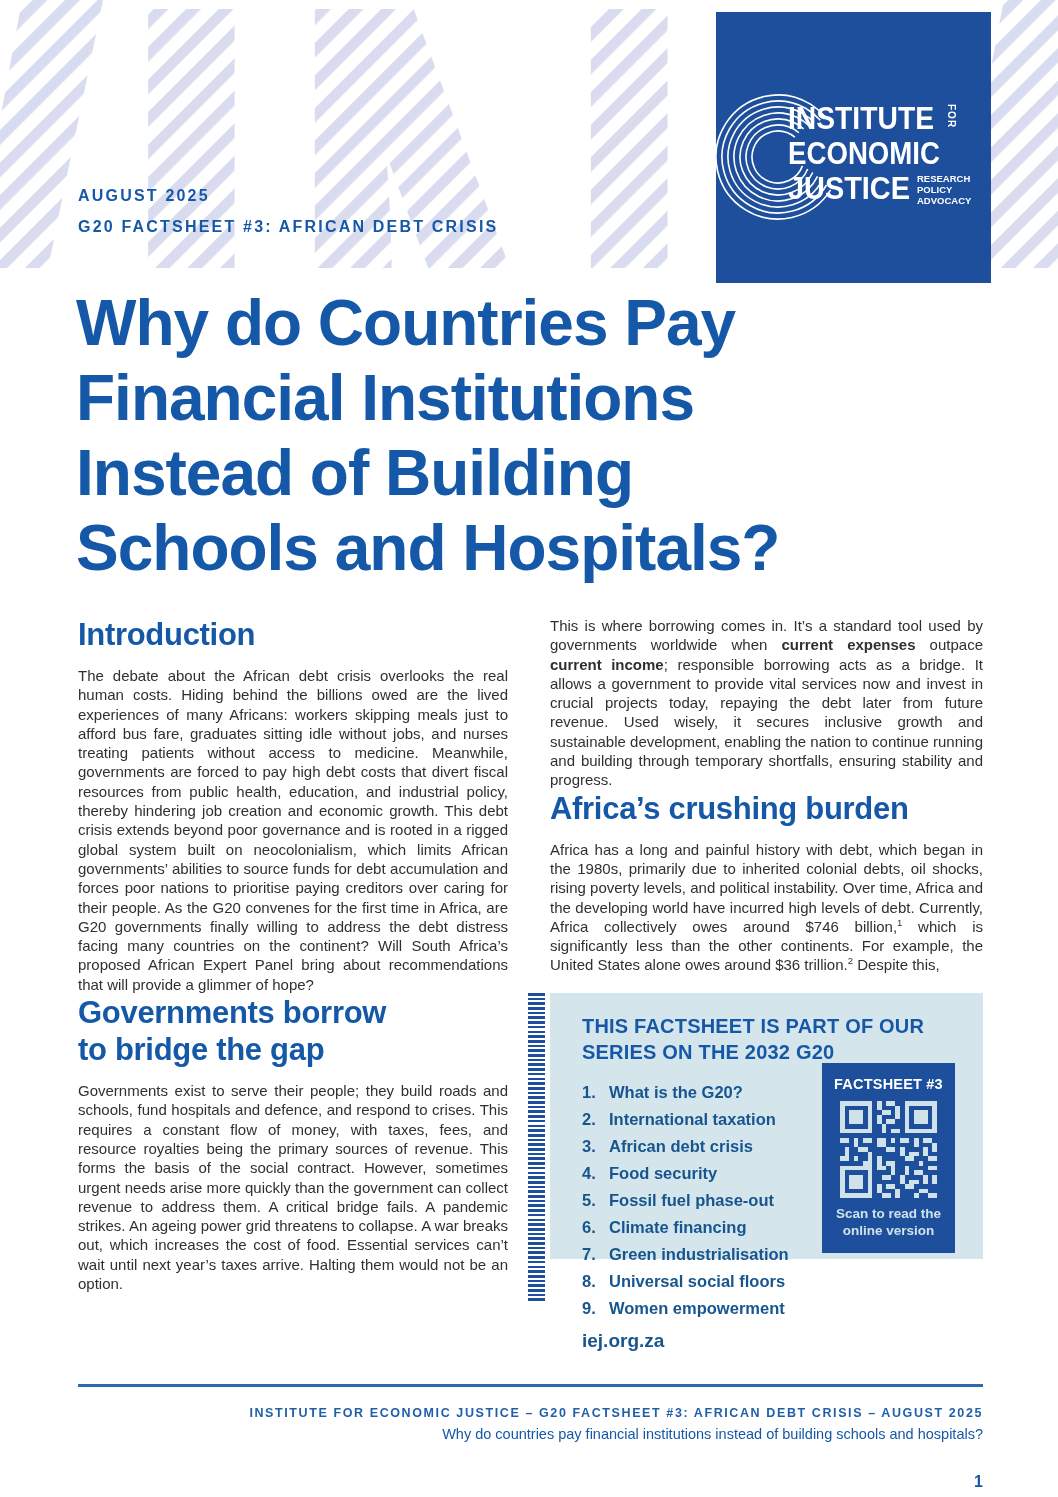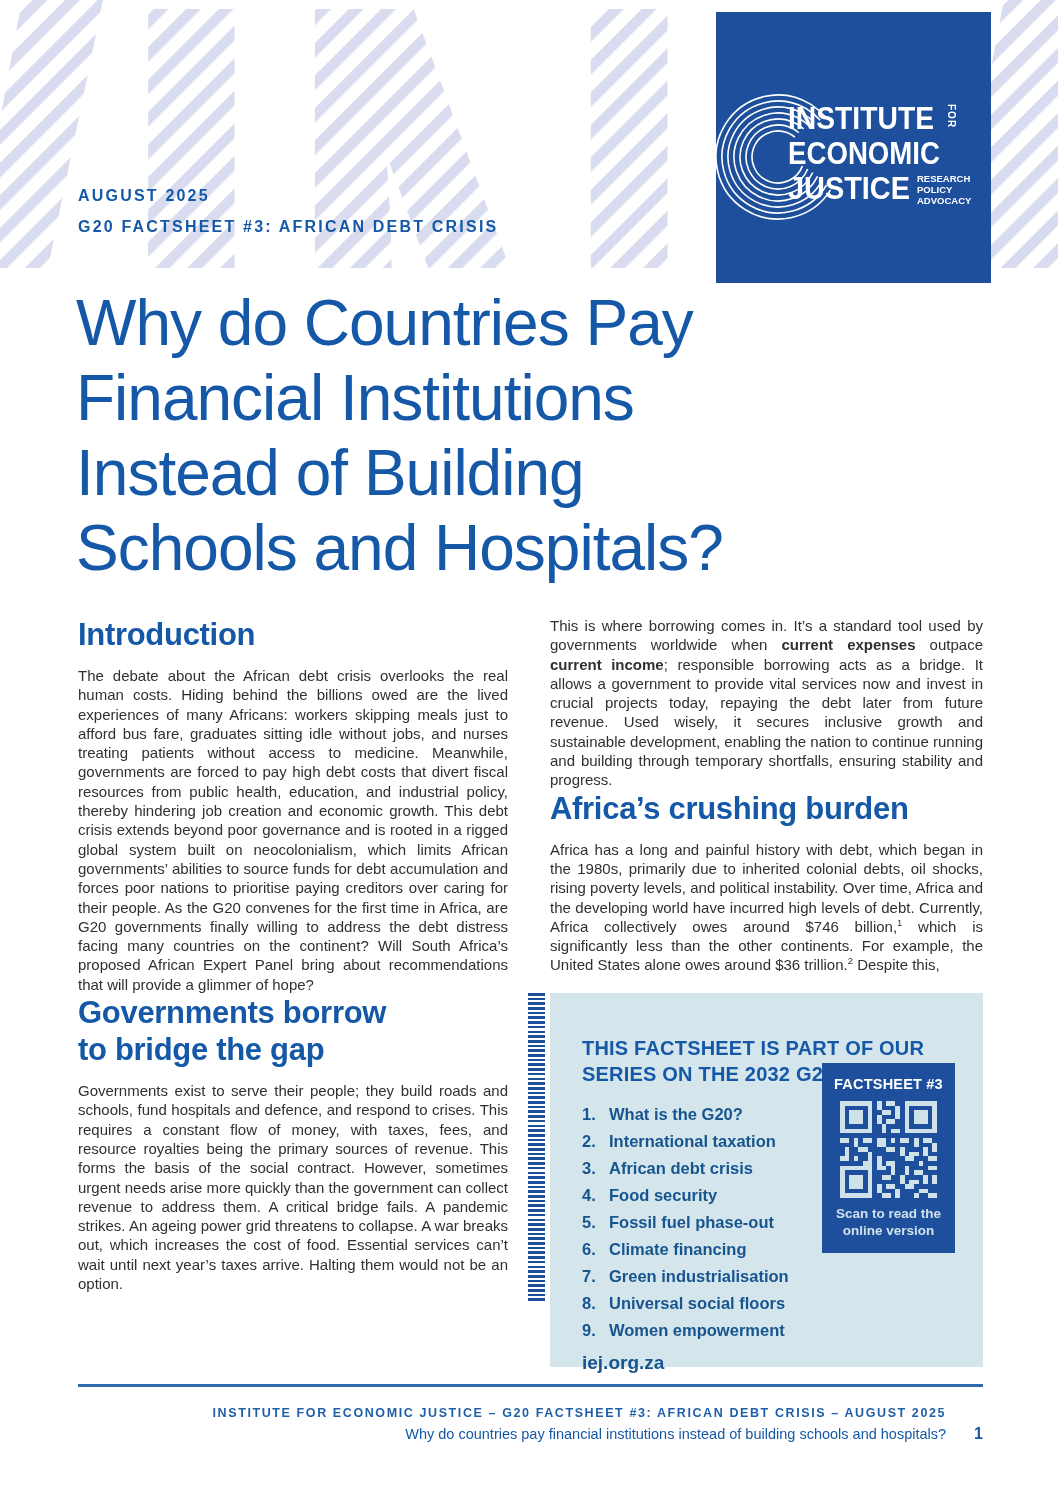--- a/index.html
+++ b/index.html
@@ -16,21 +16,21 @@
     background:#1d4f9c;
   }
   .kicker {
     position:absolute; left:78px; top:180px;
     color:#1558a7; font-weight:700; font-size:16px;
     letter-spacing:2.2px; line-height:31px; white-space:nowrap;
   }
   
   .title {
     position:absolute; left:76px; top:286px; width:900px;
-    color:#1558a7; font-weight:400; font-size:64px;
+    color:#1558a7; font-weight:700; font-size:64px;
     line-height:75px; letter-spacing:-1px;
   }
   
   .columns {
     position:absolute; left:78px; top:616px; width:905px;
     display:flex; gap:42px;
   }
   .col-left  { width:430px; }
   .col-right { width:433px; }
   h2.sec {
@@ -39,22 +39,22 @@
   }
   .body-p {
     font-size:15px; line-height:19.3px; color:#303030;
     text-align:justify; text-justify:inter-word;
   }
   .gov-heading { margin-top:42px; }
   .mt-sec { margin-top:30px; }
   sup { font-size:9.5px; vertical-align:super; line-height:0; }
   
   .fact-box {
-    position:relative; margin-top:18px; height:374px;
-    background:#d5e5ec; padding:42px 24px 0 32px;
+    position:relative; margin-top:18px; height:266px;
+    background:#d5e5ec; padding:20px 24px 0 32px;
   }
   .dash-strip {
     position:absolute; left:-22px; top:0; width:17px; height:310px;
     background:repeating-linear-gradient(to bottom, #1d4f9c 0px, #1d4f9c 2.6px, #ffffff 2.6px, #ffffff 4.7px);
   }
   .fact-title {
     color:#1558a7; font-weight:700; font-size:20px; line-height:26.5px;
     letter-spacing:0.2px;
   }
   .fact-list { list-style:none; margin-top:17px; width:250px; }
@@ -74,21 +74,21 @@
     margin-top:7px; font-size:13.5px; line-height:17px;
     font-weight:700; color:#cfe2ea;
   }
   
   .footer-rule {
     position:absolute; left:78px; top:1384px; width:905px; height:3px;
     background:#2e6bae;
   }
   .footer {
     position:absolute; left:78px; top:1402px; width:905px;
-    display:flex; justify-content:flex-end; align-items:flex-end; gap:28px;
+    display:flex; justify-content:flex-end; align-items:flex-end; gap:28px;flex-direction:column;
   }
   .footer-text { text-align:right; }
   .f1 {
     color:#1f5fa9; font-size:12.5px; font-weight:700;
     letter-spacing:1.6px; line-height:22px; white-space:nowrap;
   }
   .f2 { color:#1558a7; font-size:14.5px; line-height:20px; }
   .page-num { color:#1558a7; font-size:16px; font-weight:700; line-height:20px; }
 </style>
 </head>

